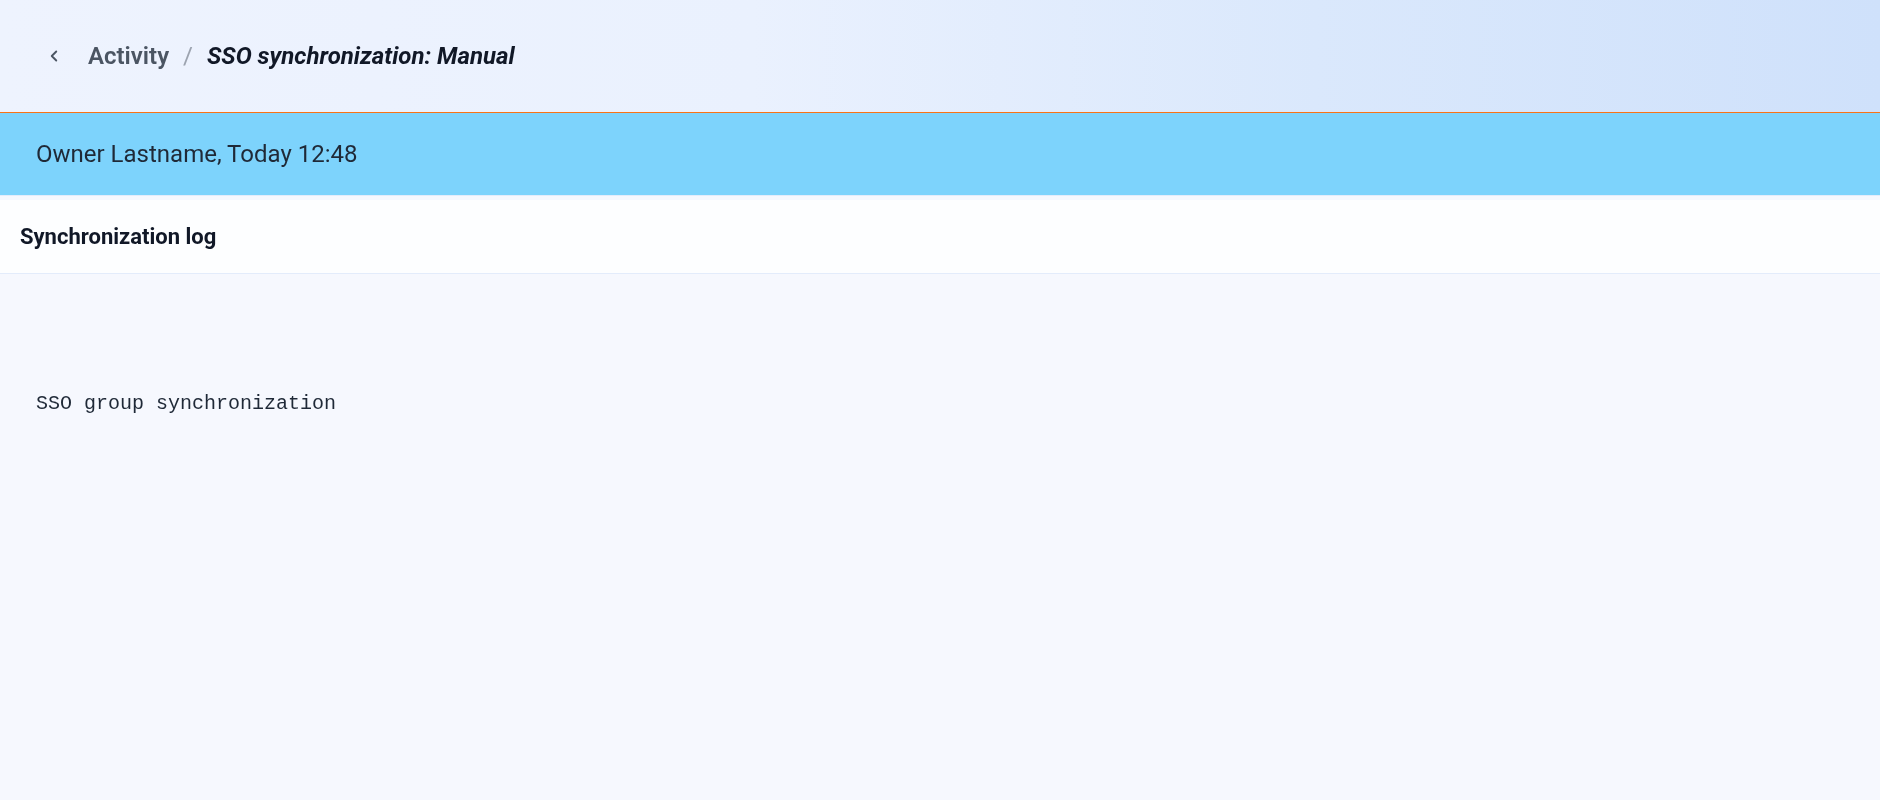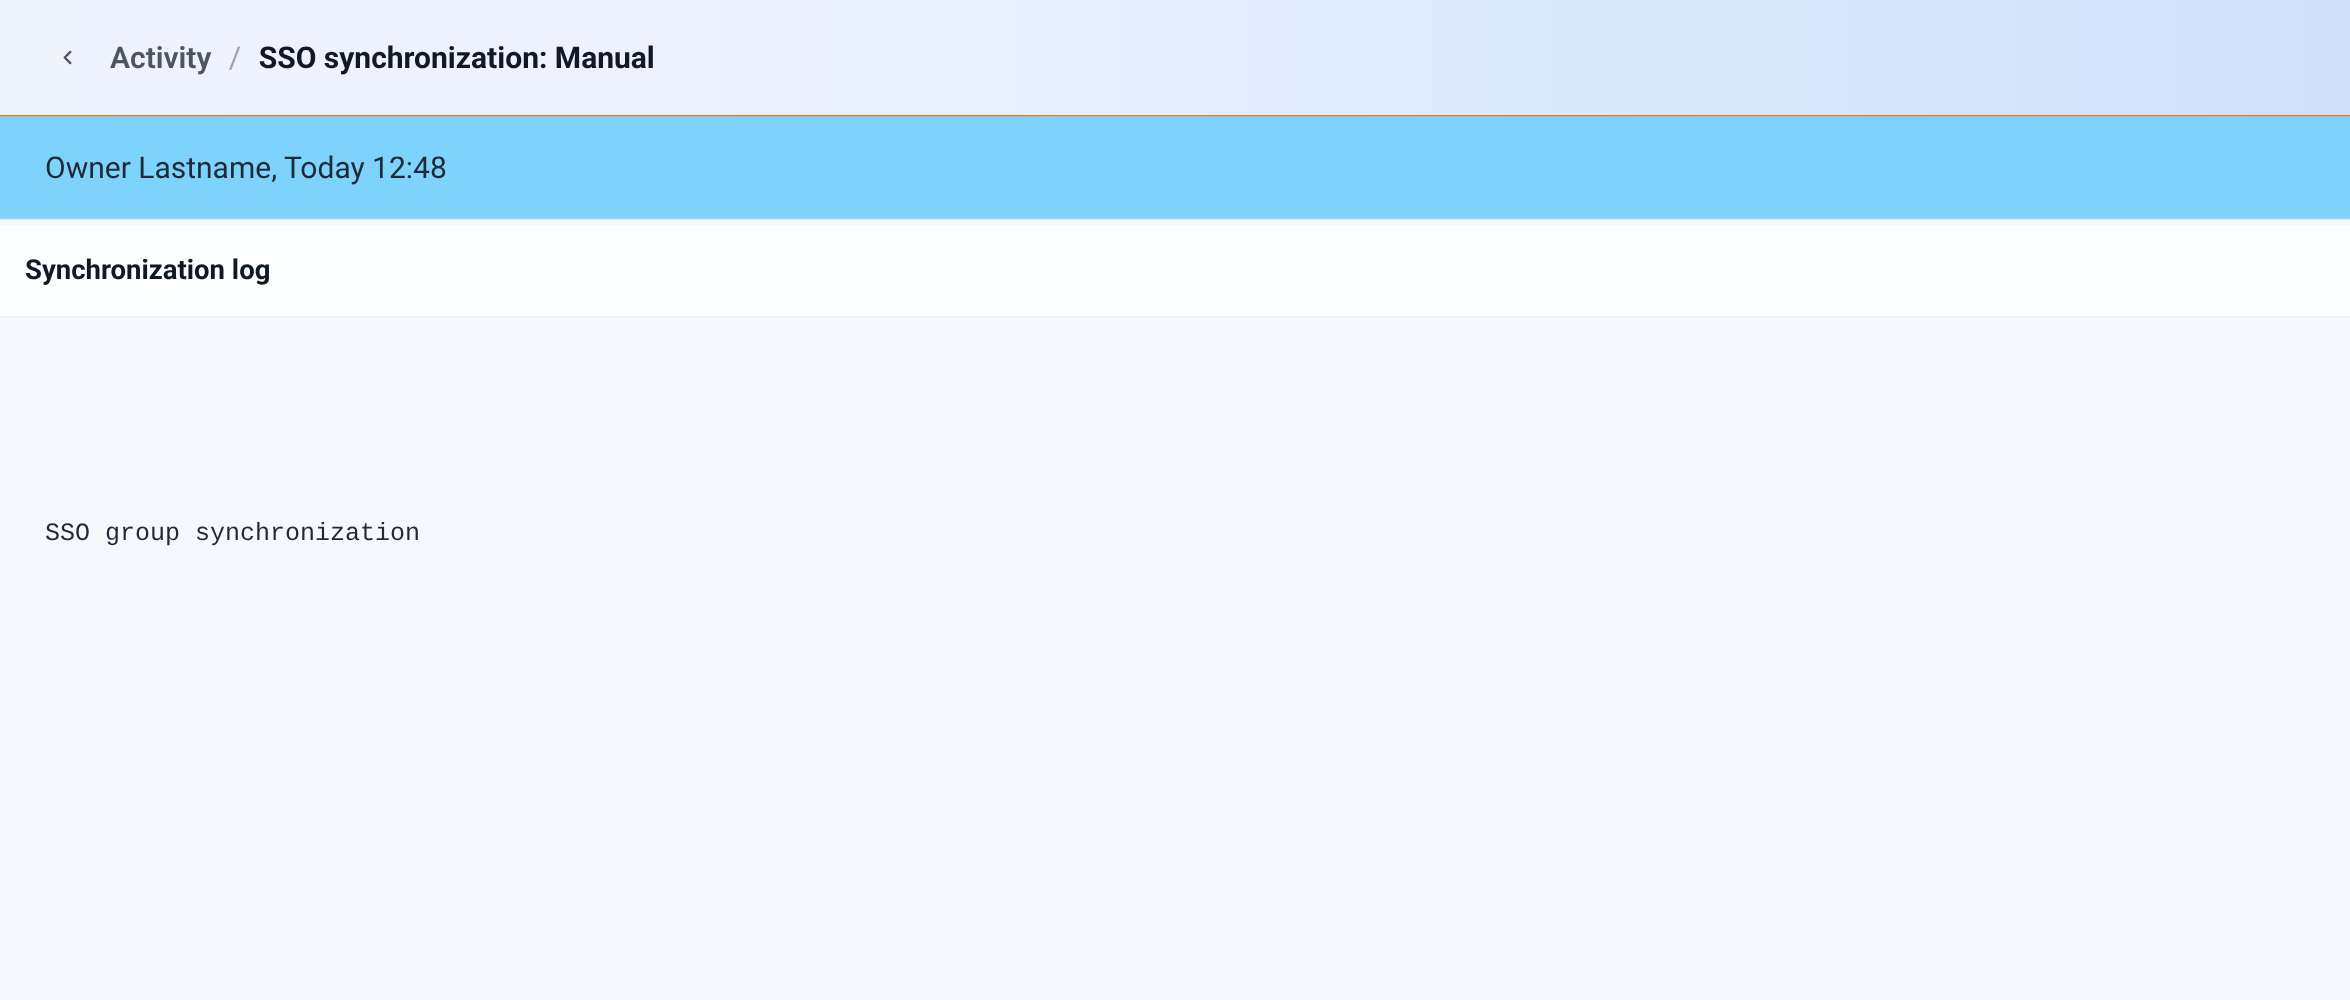--- a/index.html
+++ b/index.html
@@ -11,21 +11,21 @@
     body {
       font-family: -apple-system, BlinkMacSystemFont, "Segoe UI", Roboto, Helvetica, Arial, sans-serif;
       width: 1880px;
       height: 800px;
       background: #f6f8fe;
       color: #1f2937;
       overflow: hidden;
     }
     
     .header {
-      height: 92px;
+      height: 112px;
       background: linear-gradient(90deg, #eef3fe 0%, #eaf1fe 40%, #dae8fc 70%, #cfe1fb 100%);
       display: flex;
       align-items: center;
       padding: 0 36px;
       gap: 16px;
     }
     
     .back-button {
       width: 36px;
       height: 36px;
@@ -55,20 +55,21 @@
     }
     
     .breadcrumb-sep {
       color: #9ca3af;
       font-weight: 400;
     }
     
     .breadcrumb-current {
       color: #111827;
       font-weight: 700;
+      font-style: italic;
     }
     
     .info-bar {
       background: #7dd3fc;
       border-top: 1px solid #f97316;
       border-bottom: 1px solid #e3ecfb;
       padding: 27px 36px;
       font-size: 24px;
       color: #1f2937;
     }
@@ -88,21 +89,20 @@
       font-family: "SFMono-Regular", Consolas, "Liberation Mono", Menlo, Courier, monospace;
       font-size: 20px;
       line-height: 2;
       color: #1f2937;
       background: #f6f8fe;
       white-space: pre-wrap;
     }
     
     .log-line {
       display: block;
-      margin-top: 44px;
     }
   </style>
 </head>
 <body>
 
 <div class="header">
   <div class="back-button">
     <svg viewBox="0 0 24 24" fill="none" stroke="currentColor" stroke-width="2.5" stroke-linecap="round" stroke-linejoin="round">
       <polyline points="15 18 9 12 15 6"></polyline>
     </svg>

